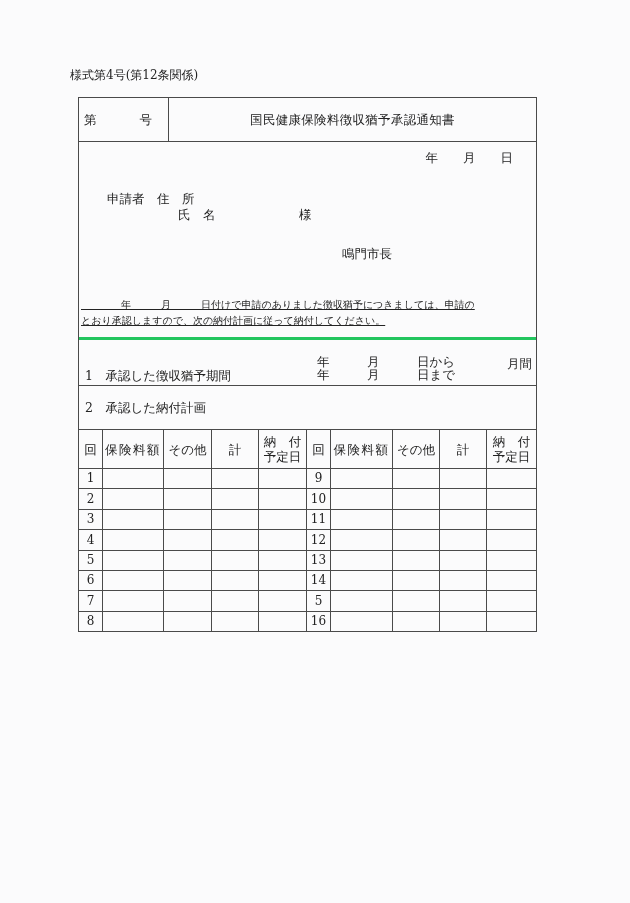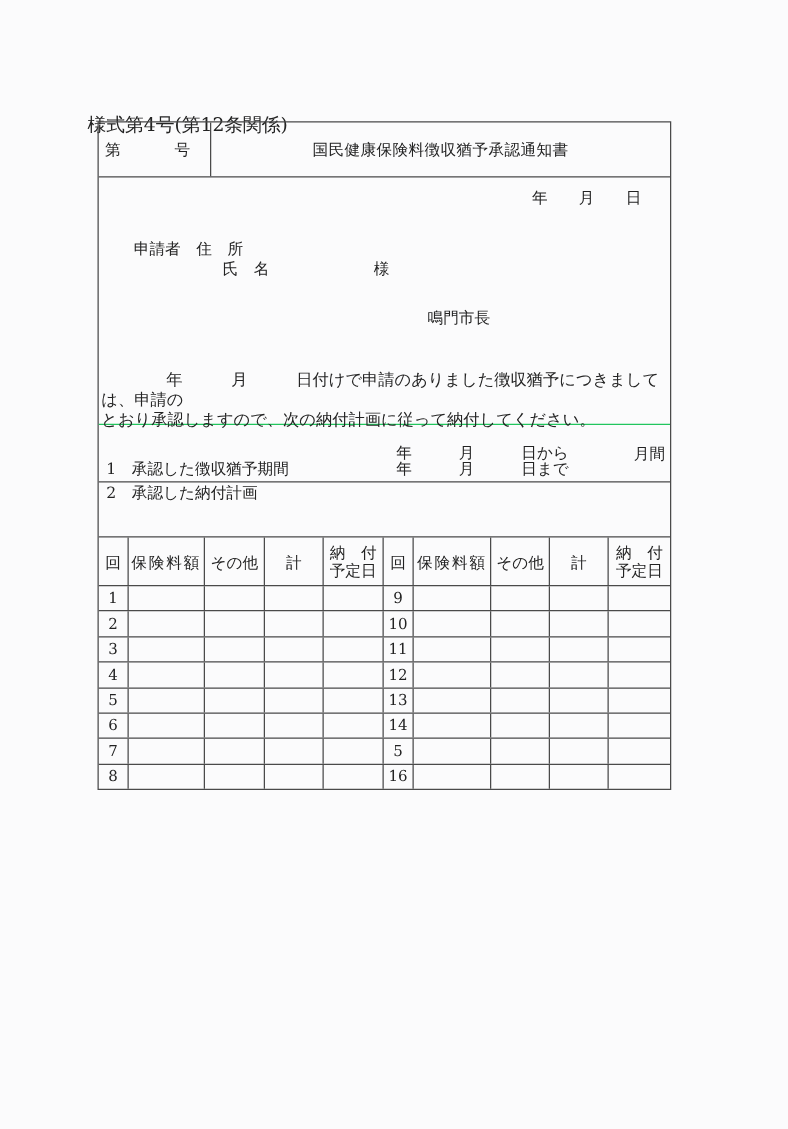--- a/index.html
+++ b/index.html
@@ -11,22 +11,22 @@
     background: #fbfbfc;
     font-family: "DejaVu Serif", "Liberation Serif", serif;
     color: #232323;
     font-size: 12.5px;
     line-height: 1.2;
     overflow: hidden;
   }
   .style-label {
     position: absolute;
     left: 70px;
-    top: 91px;
-    font-size: 15px;
+    top: 68px;
+    font-size: 12px;
   }
   .formbox {
     position: absolute;
     left: 78px;
     top: 97px;
     width: 459px;
     border: 1px solid #4a4a4a;
     display: flex;
     flex-direction: column;
   }
@@ -46,49 +46,50 @@
   .title-cell {
     flex: 1;
     display: flex;
     align-items: center;
     justify-content: center;
     letter-spacing: 0.3px;
   }
   .rowB {
     position: relative;
     height: 198px;
-    border-bottom: 1px solid #22c55e;
+    border-bottom: 3px solid #22c55e;
   }
   .date-line { position: absolute; top: 8px; right: 23px; }
   .applicant-line1 { position: absolute; top: 49px; left: 28px; }
   .applicant-line2 { position: absolute; top: 65px; left: 55px; margin-left: 44px; }
   .honorific { position: absolute; top: 65px; left: 220px; }
   .issuer { position: absolute; top: 104px; left: 263px; }
   .body-par {
     position: absolute;
     left: 2px;
     right: 4px;
     top: 155px;
-    font-size: 13px;
+    font-size: 10px;
     line-height: 16px;
+    text-decoration: underline;
   }
   .rowC {
     position: relative;
     height: 46px;
     border-bottom: 1px solid #4a4a4a;
   }
   .sec1-label { position: absolute; left: 6px; top: 50%; transform: translateY(-50%); margin-top: 12px; }
   .sec1-from { position: absolute; left: 238px; top: 14px; }
   .sec1-to { position: absolute; left: 238px; bottom: 3px; }
   .sec1-duration { position: absolute; right: 4px; top: 50%; transform: translateY(-50%); }
   .rowD {
     height: 44px;
     border-bottom: 1px solid #4a4a4a;
     display: flex;
-    align-items: flex-start;
+    align-items: center;
     padding-left: 6px;
   }
   .thead {
     display: flex;
     height: 39px;
     border-bottom: 1px solid #4a4a4a;
   }
   .th {
     border-right: 1px solid #4a4a4a;
     display: flex;

